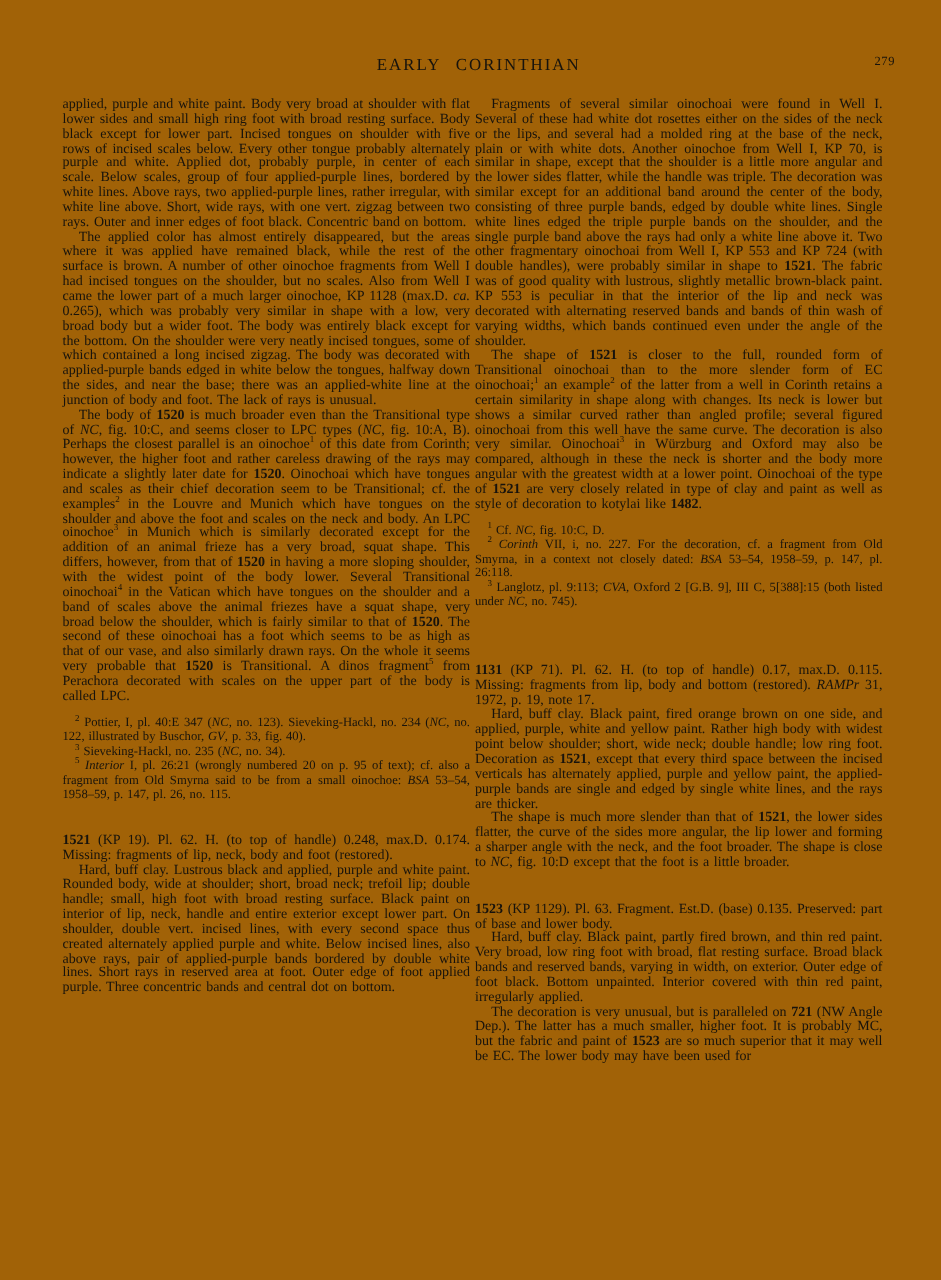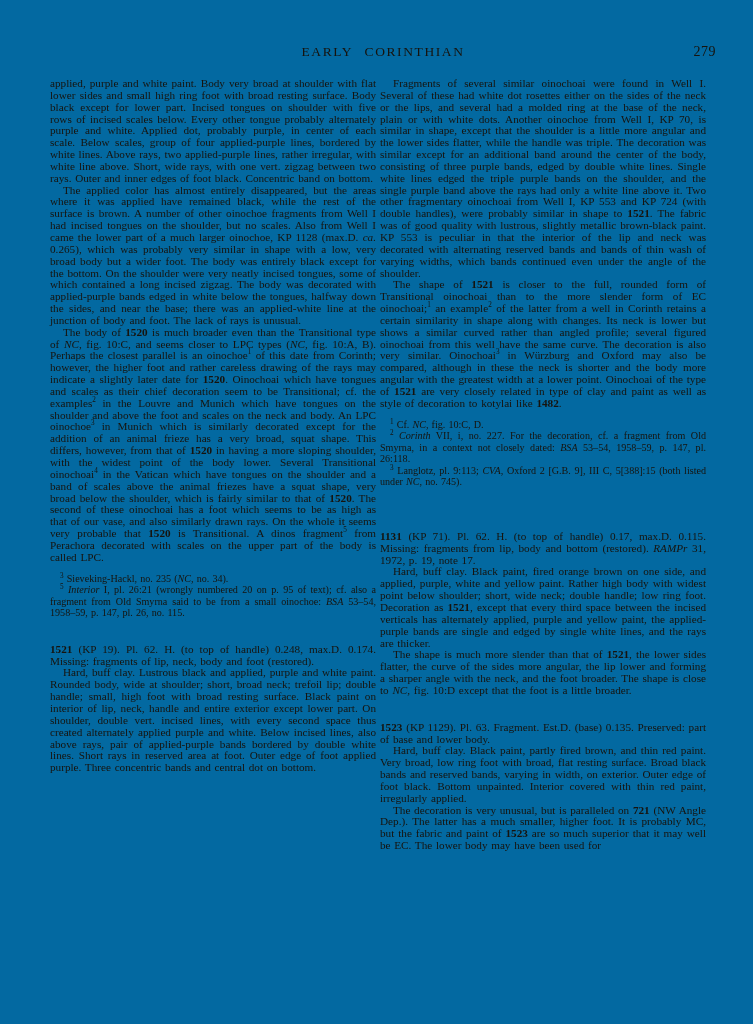--- a/index.html
+++ b/index.html
@@ -4,40 +4,40 @@
 <style>
   html, body { margin: 0; padding: 0; }
   body {
     width: 753px; height: 1024px;
     background: #e9e9e7;
     font-family: "Liberation Serif", serif;
   }
   .page {
     position: relative;
     width: 753px; height: 1024px;
-    background: #0369a1;
+    background: #a16207;
     color: #17130d;
     overflow: hidden;
   }
   .running-head {
     position: absolute;
     top: 44px; left: 50px; width: 666px;
     height: 16px;
   }
   .head-title {
     display: block;
     text-align: center;
     font-size: 13.5px;
     letter-spacing: 1.6px;
     word-spacing: 7px;
   }
   .page-num {
     position: absolute;
     right: 0; top: 0;
-    font-size: 14px;
+    font-size: 10px;
     letter-spacing: 0.5px;
   }
   .columns {
     position: absolute;
     top: 78px; left: 50px;
     width: 666px;
     display: flex;
     gap: 4px;
   }
   .col { width: 326px; }
@@ -80,20 +80,21 @@
   </div>
 
   <div class="columns">
 
     <div class="col">
       <p class="body">applied, purple and white paint. Body very broad at shoulder with flat lower sides and small high ring foot with broad resting surface. Body black except for lower part. Incised tongues on shoulder with five rows of incised scales below. Every other tongue probably alternately purple and white. Applied dot, probably purple, in center of each scale. Below scales, group of four applied-purple lines, bordered by white lines. Above rays, two applied-purple lines, rather irregular, with white line above. Short, wide rays, with one vert. zigzag between two rays. Outer and inner edges of foot black. Concentric band on bottom.</p>
       <p class="body ind">The applied color has almost entirely disappeared, but the areas where it was applied have remained black, while the rest of the surface is brown. A number of other oinochoe fragments from Well I had incised tongues on the shoulder, but no scales. Also from Well I came the lower part of a much larger oinochoe, KP 1128 (max.D. <i>ca.</i> 0.265), which was probably very similar in shape with a low, very broad body but a wider foot. The body was entirely black except for the bottom. On the shoulder were very neatly incised tongues, some of which contained a long incised zigzag. The body was decorated with applied-purple bands edged in white below the tongues, halfway down the sides, and near the base; there was an applied-white line at the junction of body and foot. The lack of rays is unusual.</p>
       <p class="body ind">The body of <b>1520</b> is much broader even than the Transitional type of <i>NC</i>, fig. 10:C, and seems closer to LPC types (<i>NC</i>, fig. 10:A, B). Perhaps the closest parallel is an oinochoe<sup>1</sup> of this date from Corinth; however, the higher foot and rather careless drawing of the rays may indicate a slightly later date for <b>1520</b>. Oinochoai which have tongues and scales as their chief decoration seem to be Transitional; cf. the examples<sup>2</sup> in the Louvre and Munich which have tongues on the shoulder and above the foot and scales on the neck and body. An LPC oinochoe<sup>3</sup> in Munich which is similarly decorated except for the addition of an animal frieze has a very broad, squat shape. This differs, however, from that of <b>1520</b> in having a more sloping shoulder, with the widest point of the body lower. Several Transitional oinochoai<sup>4</sup> in the Vatican which have tongues on the shoulder and a band of scales above the animal friezes have a squat shape, very broad below the shoulder, which is fairly similar to that of <b>1520</b>. The second of these oinochoai has a foot which seems to be as high as that of our vase, and also similarly drawn rays. On the whole it seems very probable that <b>1520</b> is Transitional. A dinos fragment<sup>5</sup> from Perachora decorated with scales on the upper part of the body is called LPC.</p>
 
       <div class="footnotes">
+        <p><sup>2</sup> Pottier, I, pl. 40:E 347 (<i>NC</i>, no. 123). Sieveking-Hackl, no. 234 (<i>NC</i>, no. 122, illustrated by Buschor, <i>GV</i>, p. 33, fig. 40).</p>
         <p><sup>3</sup> Sieveking-Hackl, no. 235 (<i>NC</i>, no. 34).</p>
         <p><sup>5</sup> <i>Interior</i> I, pl. 26:21 (wrongly numbered 20 on p. 95 of text); cf. also a fragment from Old Smyrna said to be from a small oinochoe: <i>BSA</i> 53–54, 1958–59, p. 147, pl. 26, no. 115.</p>
       </div>
 
       <div class="entry entry-gap-lg">
         <p class="body entry-head"><b>1521</b> (KP 19). Pl. 62. H. (to top of handle) 0.248, max.D. 0.174. Missing: fragments of lip, neck, body and foot (restored).</p>
         <p class="body ind">Hard, buff clay. Lustrous black and applied, purple and white paint. Rounded body, wide at shoulder; short, broad neck; trefoil lip; double handle; small, high foot with broad resting surface. Black paint on interior of lip, neck, handle and entire exterior except lower part. On shoulder, double vert. incised lines, with every second space thus created alternately applied purple and white. Below incised lines, also above rays, pair of applied-purple bands bordered by double white lines. Short rays in reserved area at foot. Outer edge of foot applied purple. Three concentric bands and central dot on bottom.</p>
       </div>
     </div>
 

